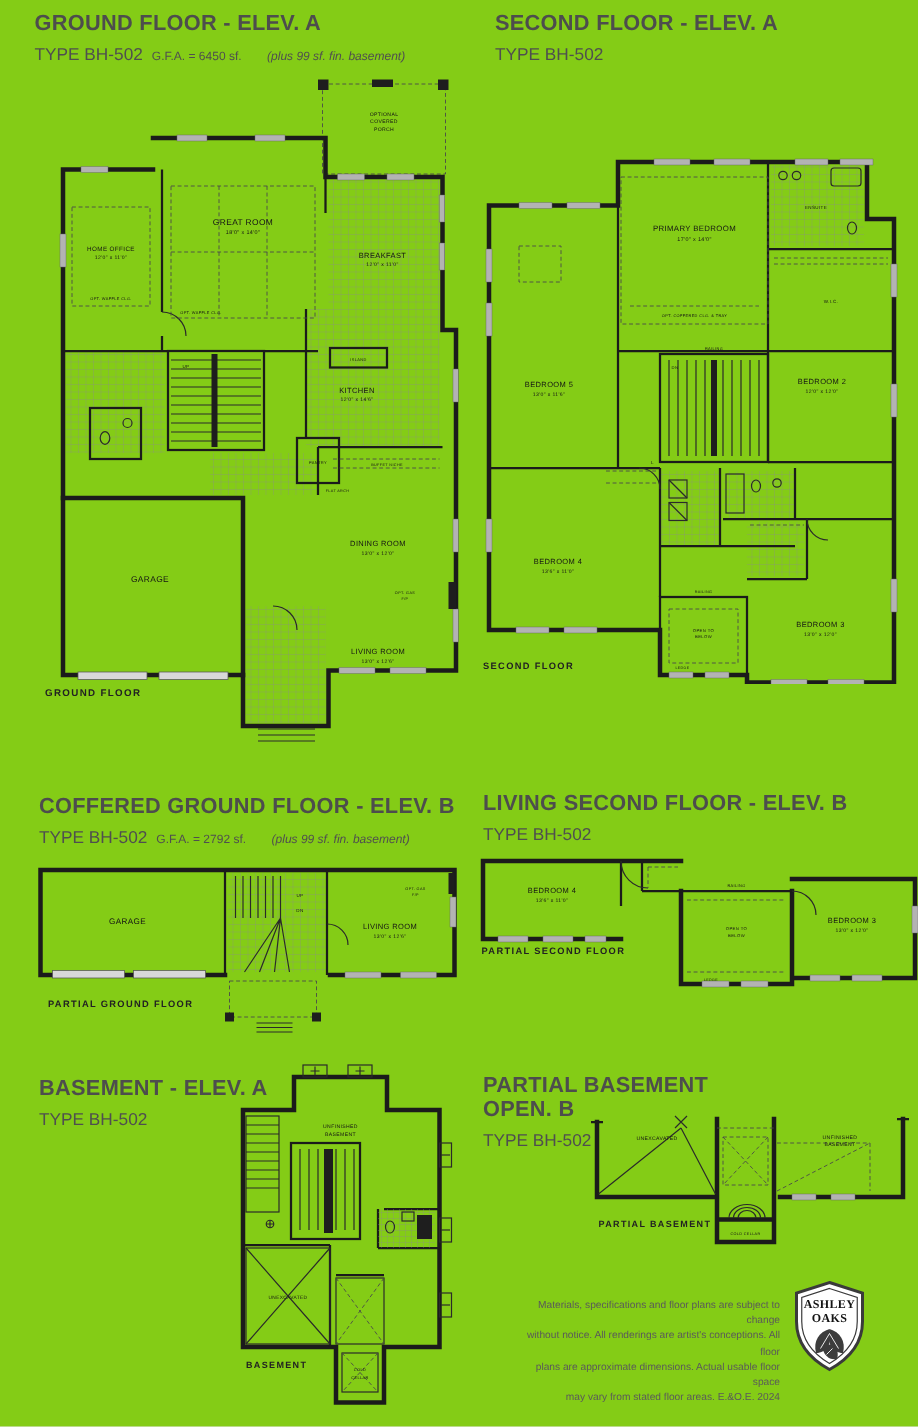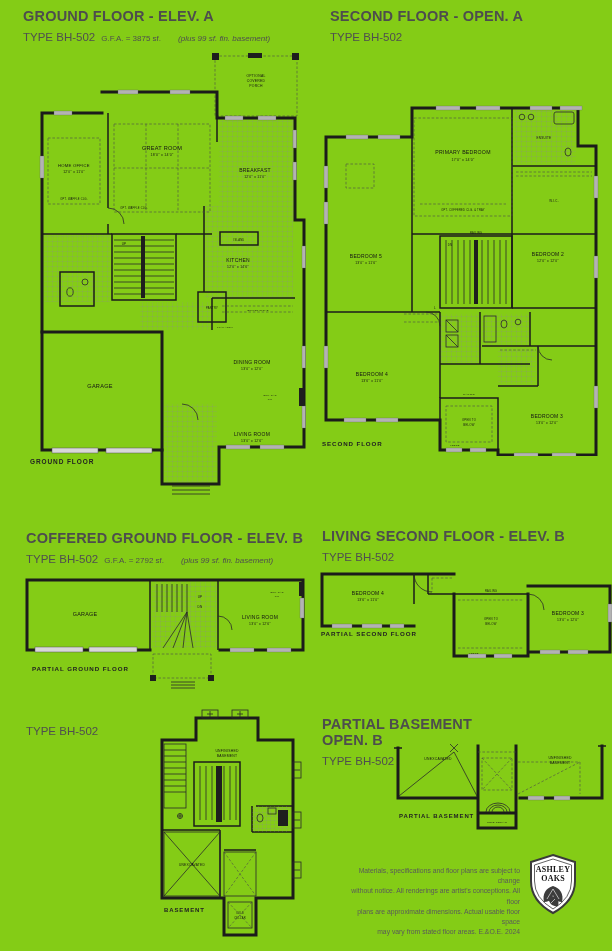--- a/index.html
+++ b/index.html
@@ -28,42 +28,43 @@
   .lserif{font-family:"Liberation Serif",serif;}
 </style>
 </head>
 <body>
 
 <div class="page">
 
   <header class="ph" style="left:23px;top:8px">
     <div class="pt">GROUND FLOOR - ELEV. A</div>
     <div class="ps">
-      <span class="ptype">TYPE BH-502</span><span class="pgfa">G.F.A. = 3875 sf.</span><span class="pgfan">(plus 99 sf. fin. basement)</span>
+      <span class="ptype">TYPE BH-502</span><span class="pgfa">G.F.A. = 6450 sf.</span><span class="pgfan">(plus 99 sf. fin. basement)</span>
     </div>
   </header>
 
   <header class="ph" style="left:330px;top:8px">
-    <div class="pt">SECOND FLOOR - OPEN. A</div>
+    <div class="pt">SECOND FLOOR - ELEV. A</div>
     <div class="ps"><span class="ptype">TYPE BH-502</span></div>
   </header>
 
   <header class="ph" style="left:26px;top:530px">
     <div class="pt">COFFERED GROUND FLOOR - ELEV. B</div>
     <div class="ps">
       <span class="ptype">TYPE BH-502</span><span class="pgfa">G.F.A. = 2792 sf.</span><span class="pgfan">(plus 99 sf. fin. basement)</span>
     </div>
   </header>
 
   <header class="ph" style="left:322px;top:528px">
     <div class="pt">LIVING SECOND FLOOR - ELEV. B</div>
     <div class="ps"><span class="ptype">TYPE BH-502</span></div>
   </header>
 
   <header class="ph" style="left:26px;top:718px">
+    <div class="pt">BASEMENT - ELEV. A</div>
     <div class="ps"><span class="ptype">TYPE BH-502</span></div>
   </header>
 
   <header class="ph" style="left:322px;top:716px">
     <div class="pt">PARTIAL BASEMENT</div>
     <div class="pt">OPEN. B</div>
     <div class="ps"><span class="ptype">TYPE BH-502</span></div>
   </header>
 
   <svg class="plan" style="left:12px;top:46px" width="298" height="452" viewBox="0 0 298 452">

